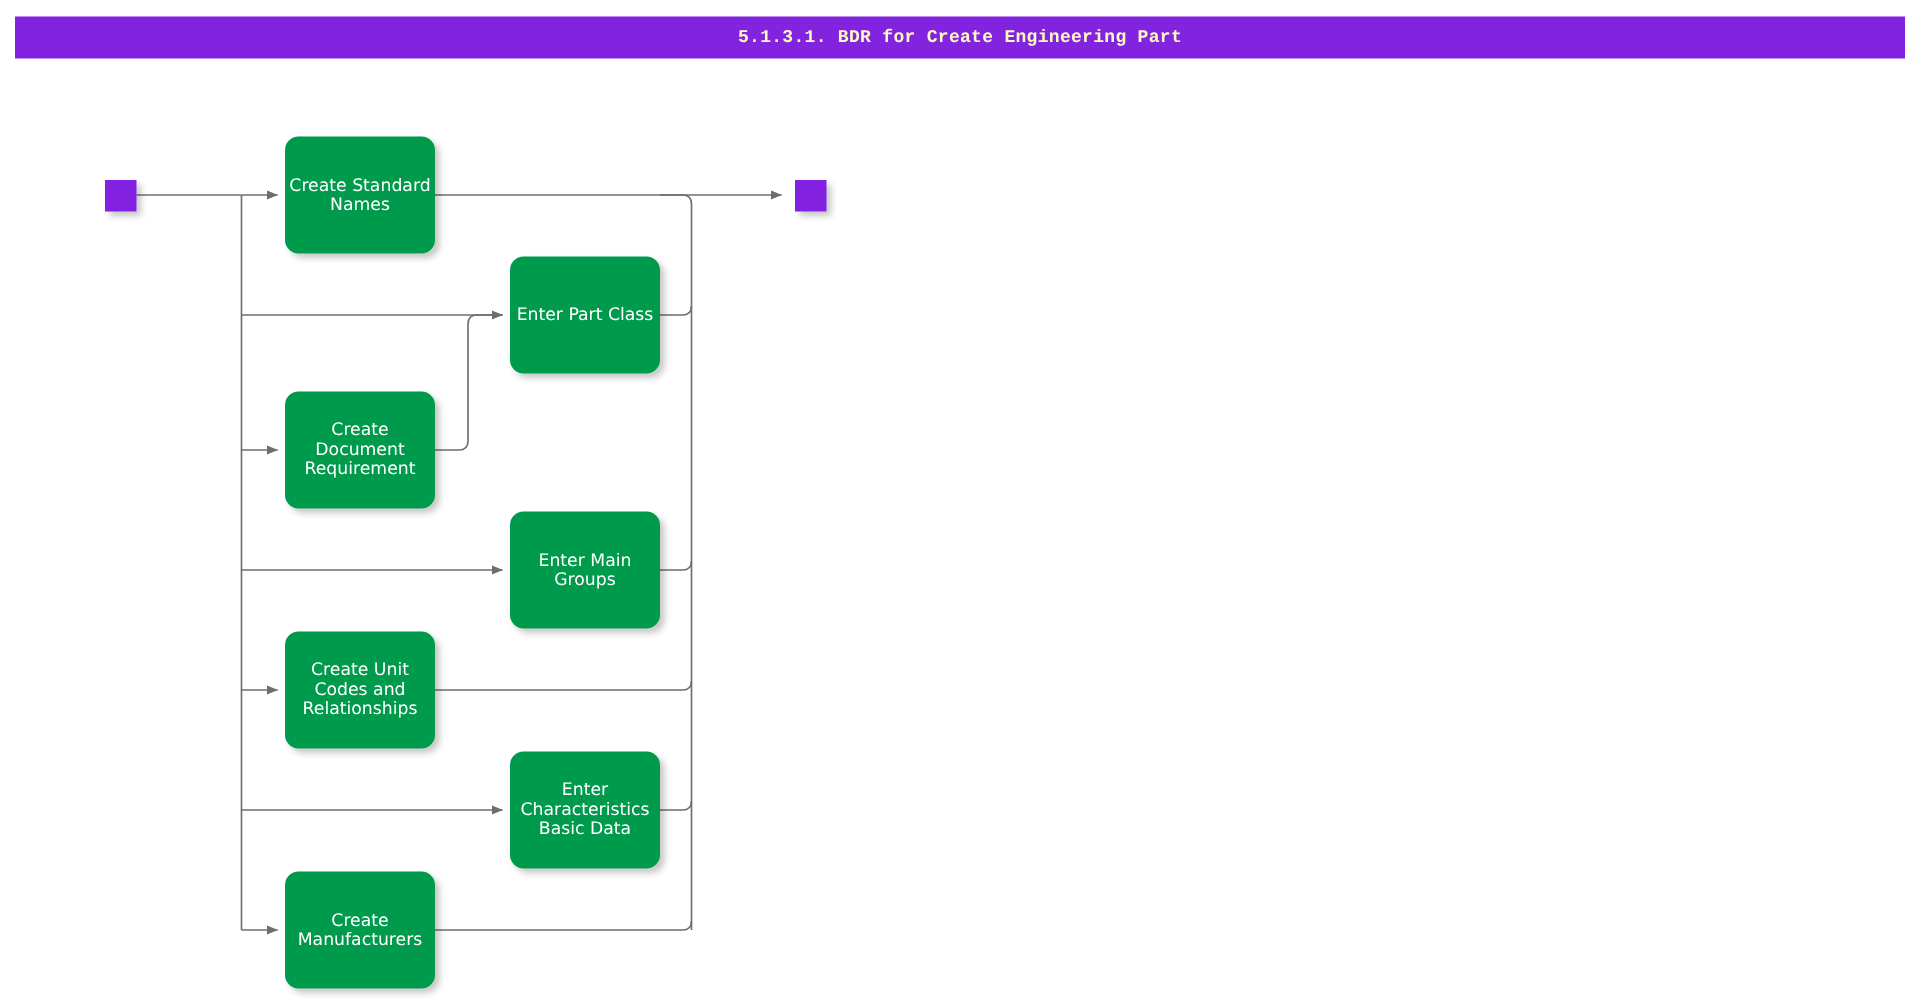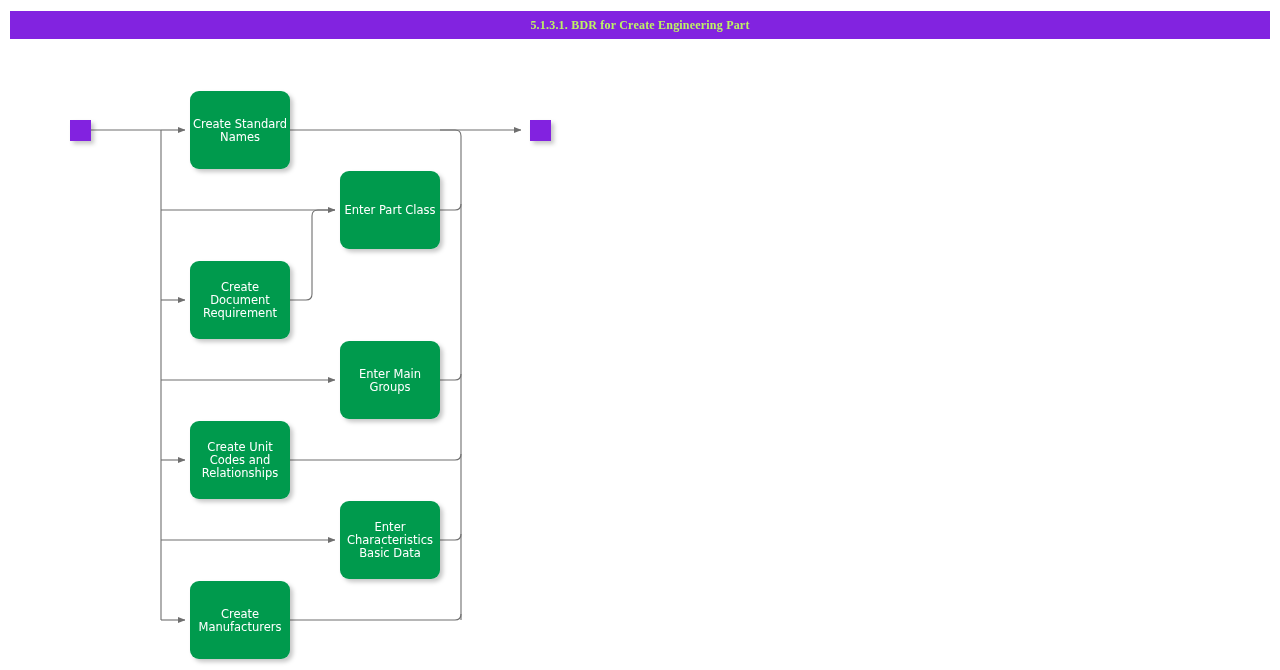--- a/index.html
+++ b/index.html
@@ -25,24 +25,24 @@
     left: 10px;
     top: 11px;
     width: 1260px;
     height: 28px;
     background: #8223e0;
     display: flex;
     align-items: center;
     justify-content: center;
   }
   #title-bar .title-text {
-    color: #bef264;
+    color: #fef9c3;
     font-size: 12px;
     font-weight: bold;
-    font-family: Liberation Serif, serif;
+    font-family: Liberation Mono, monospace;
     letter-spacing: 0.2px;
     white-space: nowrap;
   }
   #canvas {
     position: absolute;
     left: 0;
     top: 39px;
     width: 1280px;
     height: 631px;
   }

